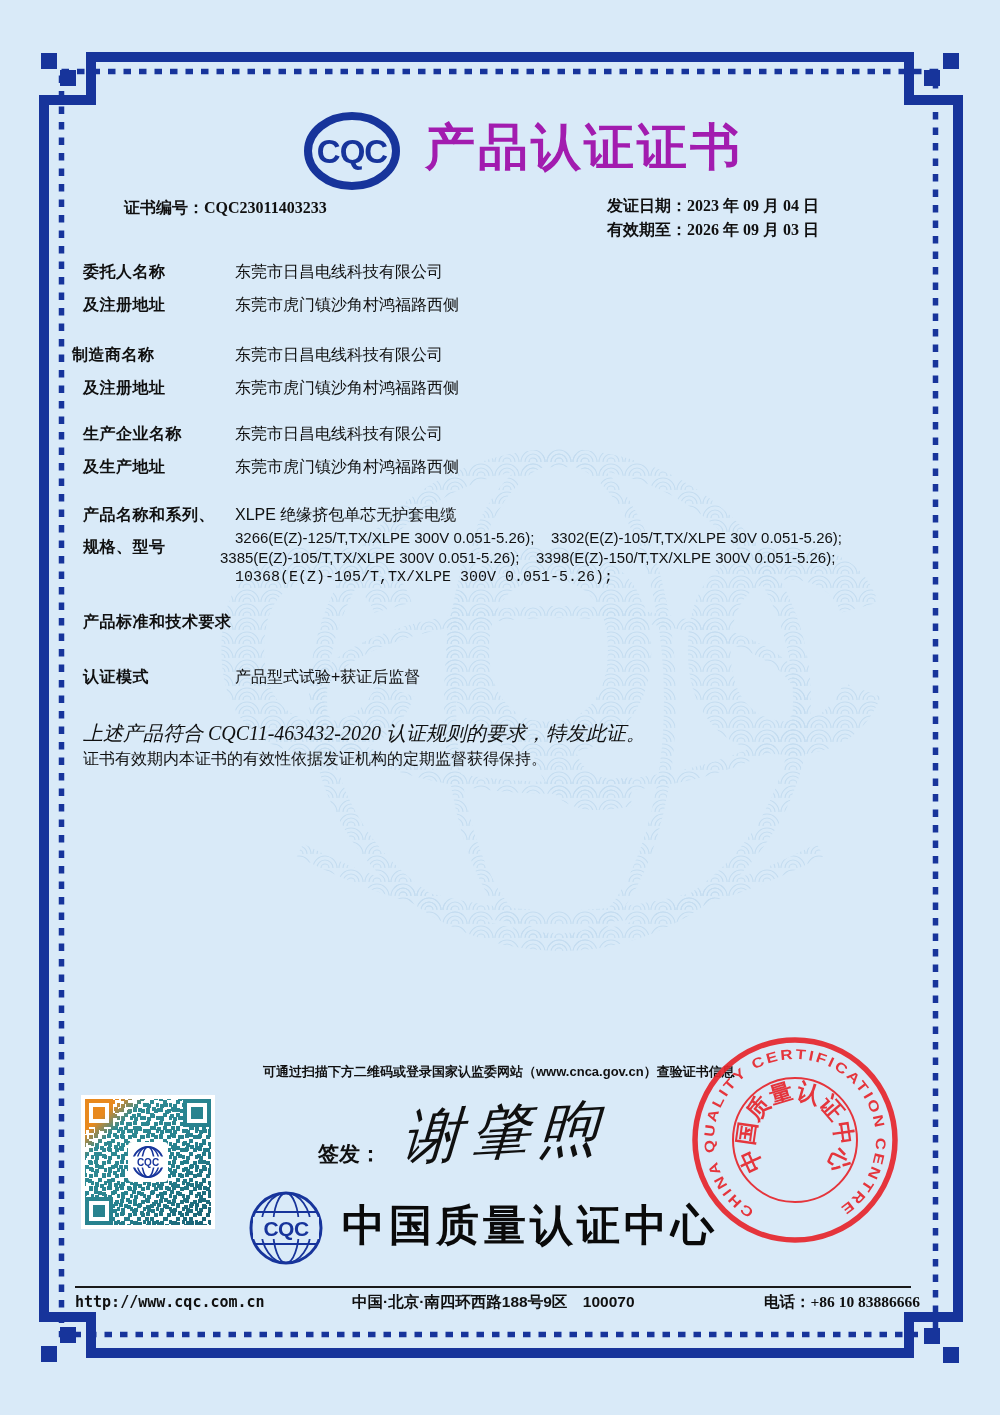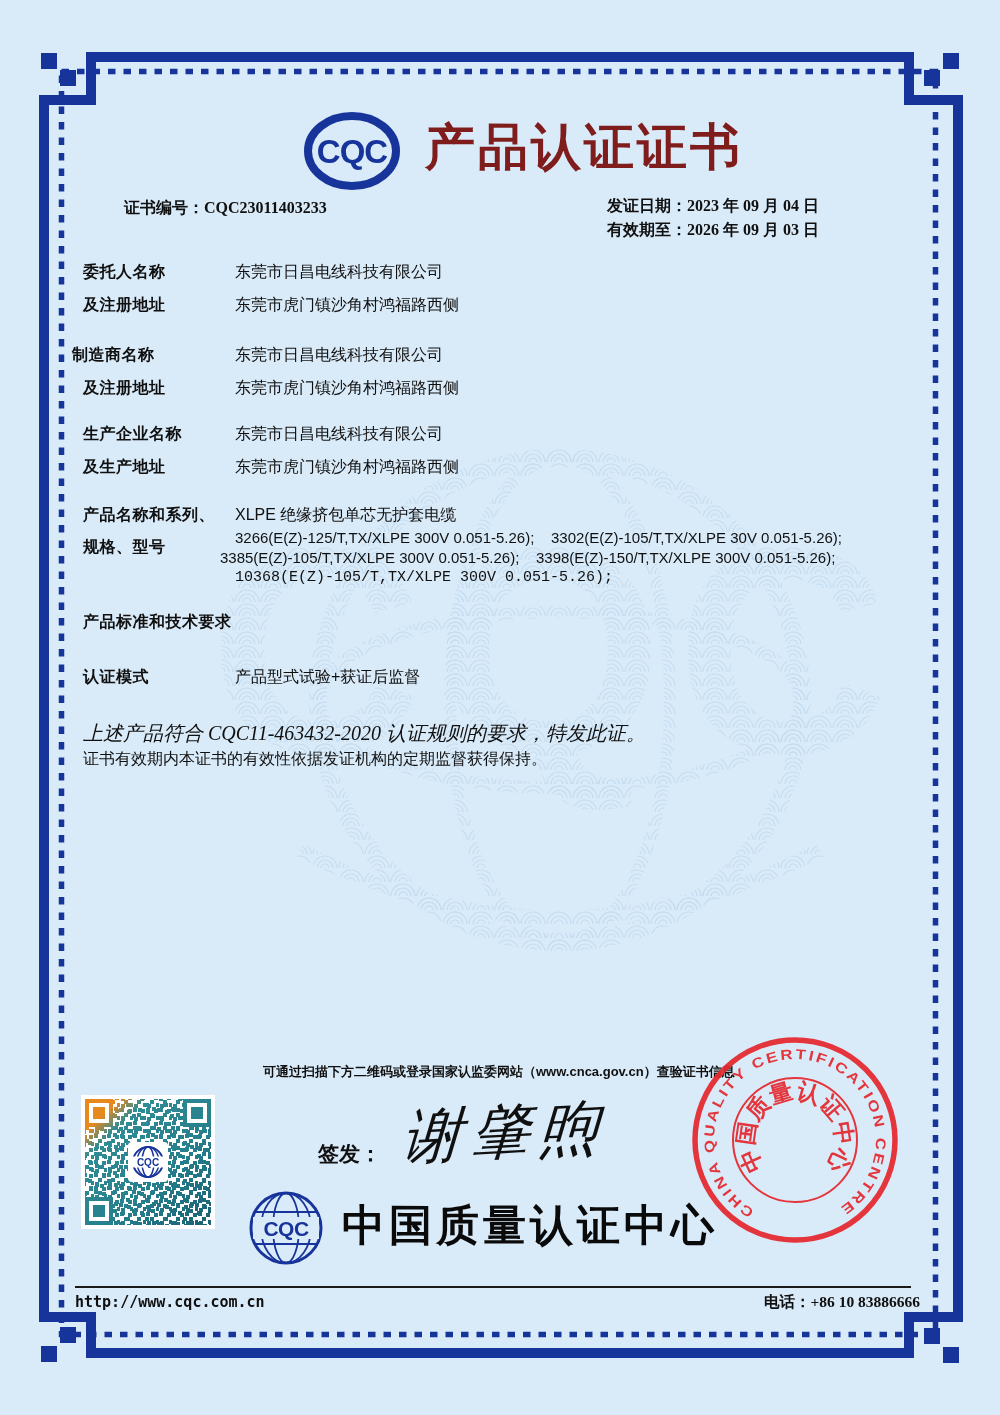--- a/index.html
+++ b/index.html
@@ -5,21 +5,21 @@
   html,body{margin:0;padding:0;background:#cfe3f4;}
   .page{position:relative;width:1000px;height:1415px;background:#d9eaf8;overflow:hidden;
         font-family:"Liberation Sans",sans-serif;color:#101010;}
   .abs{position:absolute;}
   .lab{font-weight:700;font-size:16px;letter-spacing:0.5px;}
   .val{font-weight:400;font-size:16px;}
   .mono15{font-family:"DejaVu Sans Mono",monospace;font-weight:700;font-size:15px;}
   .kai{font-family:"Liberation Serif","DejaVu Serif",serif;}
   .pre{white-space:pre;}
   svg{display:block;}
-  .title{font-size:50px;font-weight:700;letter-spacing:3px;color:#7f1d1d;}
+  .title{font-size:50px;font-weight:700;letter-spacing:3px;color:#a21caf;}
   .note{font-size:13px;font-weight:700;}
   .orgname{font-size:43px;font-weight:600;letter-spacing:4px;color:#0a0a0a;}
   .signname{font-size:60px;font-style:italic;letter-spacing:8px;
             font-family:"DejaVu Serif","Liberation Serif",serif;
             transform:rotate(-3deg) skewX(-6deg);transform-origin:left bottom;color:#101010;}
   .hrline{background:#1a1a1a;height:2px;}
 </style>
 </head>
 <body>
 
@@ -194,15 +194,16 @@
         <text transform="rotate(16.5) translate(0,-41)">认</text>
         <text transform="rotate(49) translate(0,-41)">证</text>
         <text transform="rotate(82) translate(0,-41)">中</text>
         <text transform="rotate(115) translate(0,-41)">心</text>
       </g>
     </g>
   </svg>
 
   <div class="abs hrline" style="left:75px;top:1286px;width:836px;"></div>
   <div class="abs mono15" style="left:75px;top:1293px;">http://www.cqc.com.cn</div>
+  <div class="abs" style="left:352px;top:1292px;font-size:15.5px;font-weight:600;">中国·北京·南四环西路188号9区　100070</div>
   <div class="abs kai" style="left:764px;top:1292px;font-size:15.5px;font-weight:700;">电话：+86 10 83886666</div>
 
 </div>
 
 </body></html>

